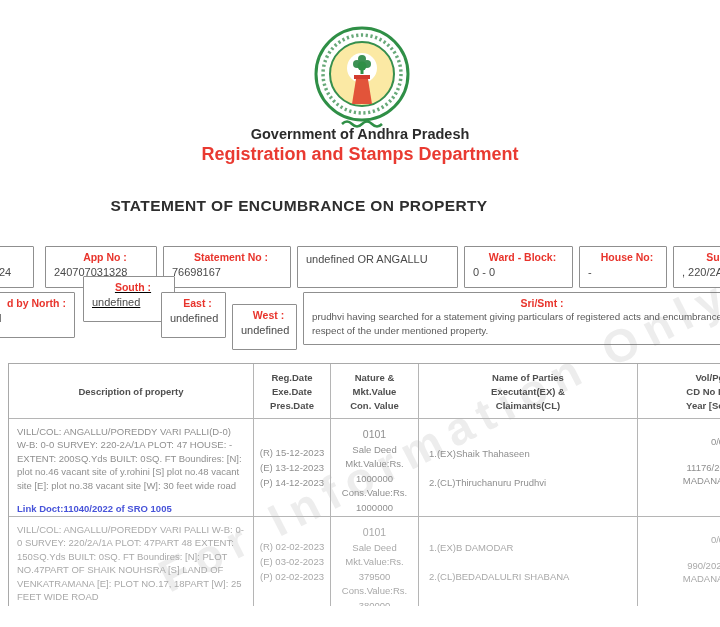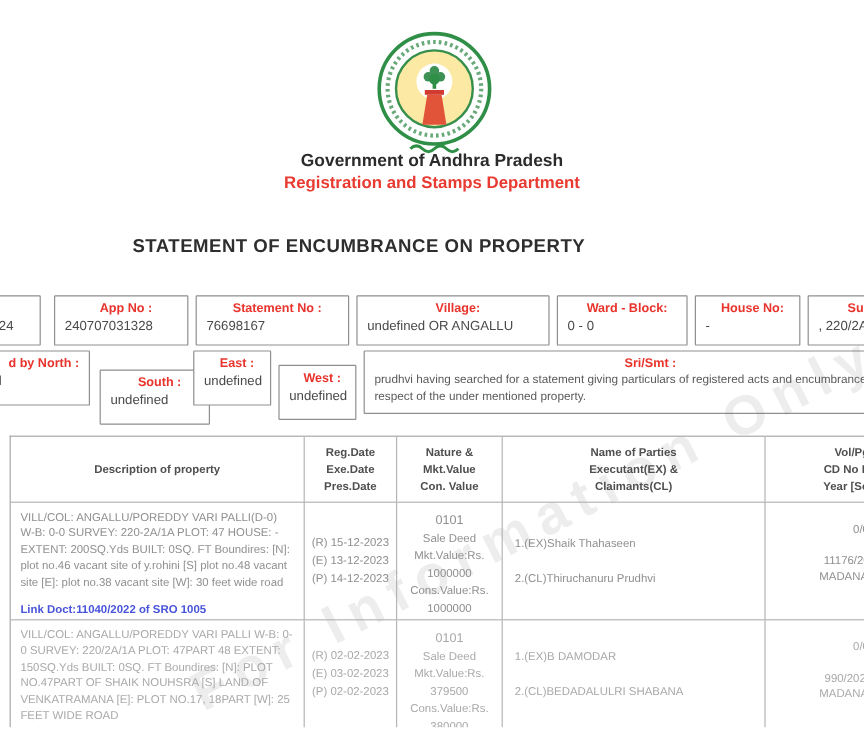--- a/index.html
+++ b/index.html
@@ -7,21 +7,21 @@
     width:720px;height:627px;overflow:hidden;position:relative;
     background:#ffffff;font-family:"Liberation Sans", sans-serif;
     -webkit-font-smoothing:antialiased;
   }
   .abs{position:absolute;}
   
   .seal{left:312px;top:24px;width:100px;height:106px;}
   .gov-title{left:0;top:126px;width:720px;text-align:center;
     font-size:14.5px;font-weight:bold;color:#2b2b2b;}
   .dept-title{left:0;top:144px;width:720px;text-align:center;
-    font-size:14px;font-weight:bold;color:#e93a31;}
+    font-size:18px;font-weight:bold;color:#e93a31;}
   .doc-title{left:0;top:197px;width:598px;text-align:center;
     font-size:15.5px;font-weight:bold;color:#2e2e2e;letter-spacing:.4px;}
   
   .fbox{position:absolute;border:1.5px solid #8f8f8f;border-radius:1px;
     background:#fff;box-sizing:border-box;padding:4px 0 3px 8px;overflow:hidden;}
   .fbox .lbl{font-size:10.5px;font-weight:bold;color:#e8342c;white-space:nowrap;line-height:13px;min-height:13px;text-align:center;}
   .fbox .val{font-size:11px;color:#4a4a4a;white-space:nowrap;line-height:13px;margin-top:2px;}
   .fbox .para{font-size:9.8px;color:#5a5a5a;line-height:12.5px;margin-top:1px;white-space:nowrap;}
   
   .watermark{left:150px;top:555px;transform:rotate(-27deg);transform-origin:0 0;
@@ -86,41 +86,40 @@
   </div>
   <div class="fbox" style="left:45px;top:246px;width:112px;height:42px;">
     <div class="lbl">App No :</div>
     <div class="val">240707031328</div>
   </div>
   <div class="fbox" style="left:163px;top:246px;width:128px;height:42px;">
     <div class="lbl">Statement No :</div>
     <div class="val">76698167</div>
   </div>
   <div class="fbox" style="left:297px;top:246px;width:161px;height:42px;">
-    <div class="lbl">Village:</div>
     <div class="val">undefined OR ANGALLU</div>
   </div>
   <div class="fbox" style="left:464px;top:246px;width:109px;height:42px;">
     <div class="lbl">Ward - Block:</div>
     <div class="val">0 - 0</div>
   </div>
   <div class="fbox" style="left:579px;top:246px;width:88px;height:42px;">
     <div class="lbl">House No:</div>
     <div class="val">-</div>
   </div>
   <div class="fbox" style="left:673px;top:246px;width:117px;height:42px;">
     <div class="lbl">Survey No :</div>
     <div class="val">, 220/2A/1A</div>
   </div>
 
   <div class="fbox" style="left:-10px;top:292px;width:85px;height:46px;">
     <div class="lbl">d by North :</div>
     <div class="val">l</div>
   </div>
-  <div class="fbox" style="left:83px;top:308px;width:92px;height:46px;">
+  <div class="fbox" style="left:83px;top:276px;width:92px;height:46px;text-decoration:underline;">
     <div class="lbl">South :</div>
     <div class="val">undefined</div>
   </div>
   <div class="fbox" style="left:161px;top:292px;width:65px;height:46px;">
     <div class="lbl">East :</div>
     <div class="val">undefined</div>
   </div>
   <div class="fbox" style="left:232px;top:304px;width:65px;height:46px;">
     <div class="lbl">West :</div>
     <div class="val">undefined</div>

